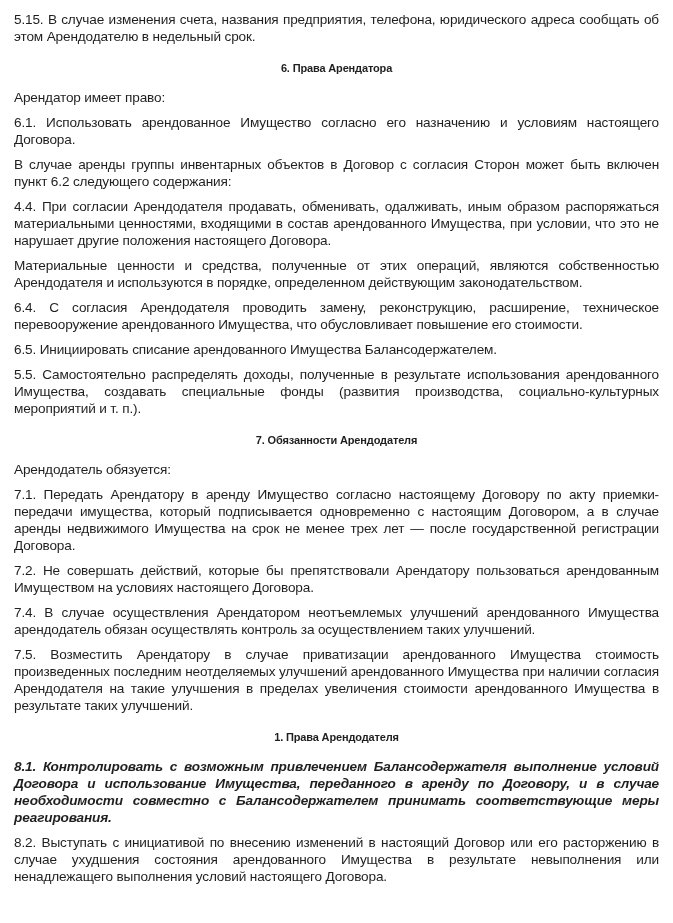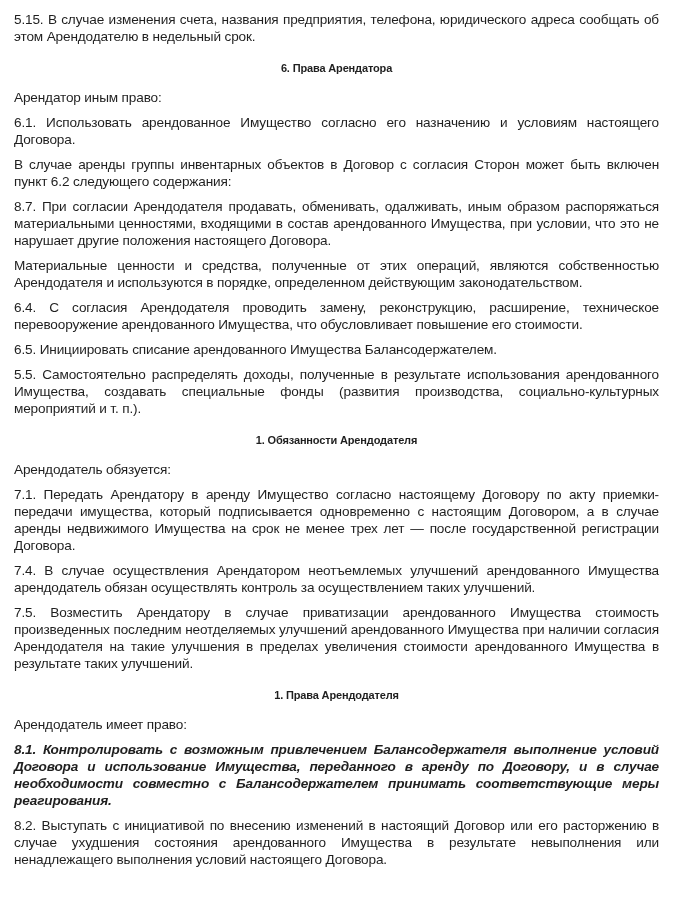--- a/index.html
+++ b/index.html
@@ -34,31 +34,31 @@
     font-weight: bold;
     font-style: italic;
   }
 </style>
 </head>
 <body>
 
 <div class="page">
   <p class="para">5.15. В случае изменения счета, названия предприятия, телефона, юридического адреса сообщать об этом Арендодателю в недельный срок.</p>
   <p class="heading">6. Права Арендатора</p>
-  <p class="para">Арендатор иным право:</p>
+  <p class="para">Арендатор имеет право:</p>
   <p class="para">6.1. Использовать арендованное Имущество согласно его назначению и условиям настоящего Договора.</p>
   <p class="para">В случае аренды группы инвентарных объектов в Договор с согласия Сторон может быть включен пункт 6.2 следующего содержания:</p>
-  <p class="para">8.7. При согласии Арендодателя продавать, обменивать, одалживать, иным образом распоряжаться материальными ценностями, входящими в состав арендованного Имущества, при условии, что это не нарушает другие положения настоящего Договора.</p>
+  <p class="para">4.4. При согласии Арендодателя продавать, обменивать, одалживать, иным образом распоряжаться материальными ценностями, входящими в состав арендованного Имущества, при условии, что это не нарушает другие положения настоящего Договора.</p>
   <p class="para">Материальные ценности и средства, полученные от этих операций, являются собственностью Арендодателя и используются в порядке, определенном действующим законодательством.</p>
   <p class="para">6.4. С согласия Арендодателя проводить замену, реконструкцию, расширение, техническое перевооружение арендованного Имущества, что обусловливает повышение его стоимости.</p>
   <p class="para">6.5. Инициировать списание арендованного Имущества Балансодержателем.</p>
   <p class="para">5.5. Самостоятельно распределять доходы, полученные в результате использования арендованного Имущества, создавать специальные фонды (развития производства, социально-культурных мероприятий и т. п.).</p>
-  <p class="heading">1. Обязанности Арендодателя</p>
+  <p class="heading">7. Обязанности Арендодателя</p>
   <p class="para">Арендодатель обязуется:</p>
   <p class="para">7.1. Передать Арендатору в аренду Имущество согласно настоящему Договору по акту приемки-передачи имущества, который подписывается одновременно с настоящим Договором, а в случае аренды недвижимого Имущества на срок не менее трех лет — после государственной регистрации Договора.</p>
+  <p class="para">7.2. Не совершать действий, которые бы препятствовали Арендатору пользоваться арендованным Имуществом на условиях настоящего Договора.</p>
   <p class="para">7.4. В случае осуществления Арендатором неотъемлемых улучшений арендованного Имущества арендодатель обязан осуществлять контроль за осуществлением таких улучшений.</p>
   <p class="para">7.5. Возместить Арендатору в случае приватизации арендованного Имущества стоимость произведенных последним неотделяемых улучшений арендованного Имущества при наличии согласия Арендодателя на такие улучшения в пределах увеличения стоимости арендованного Имущества в результате таких улучшений.</p>
   <p class="heading">1. Права Арендодателя</p>
-  <p class="para">Арендодатель имеет право:</p>
   <p class="para bold-italic">8.1. Контролировать с возможным привлечением Балансодержателя выполнение условий Договора и использование Имущества, переданного в аренду по Договору, и в случае необходимости совместно с Балансодержателем принимать соответствующие меры реагирования.</p>
   <p class="para">8.2. Выступать с инициативой по внесению изменений в настоящий Договор или его расторжению в случае ухудшения состояния арендованного Имущества в результате невыполнения или ненадлежащего выполнения условий настоящего Договора.</p>
 
 </div>
 
 </body></html>

